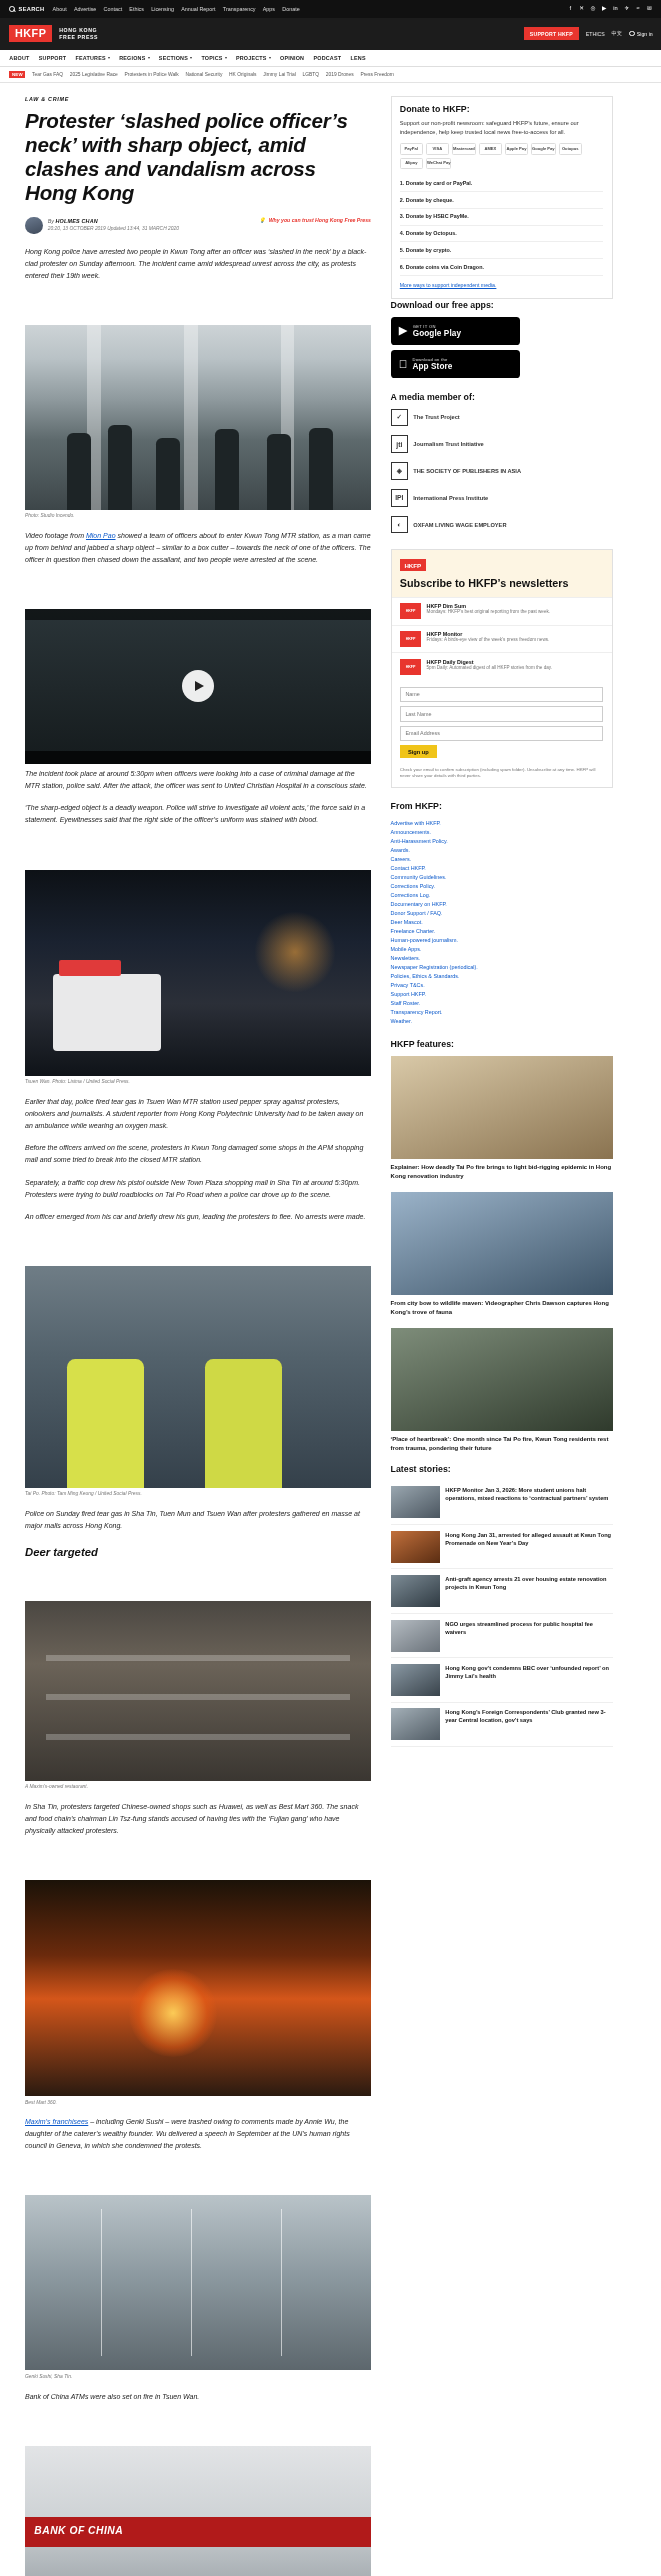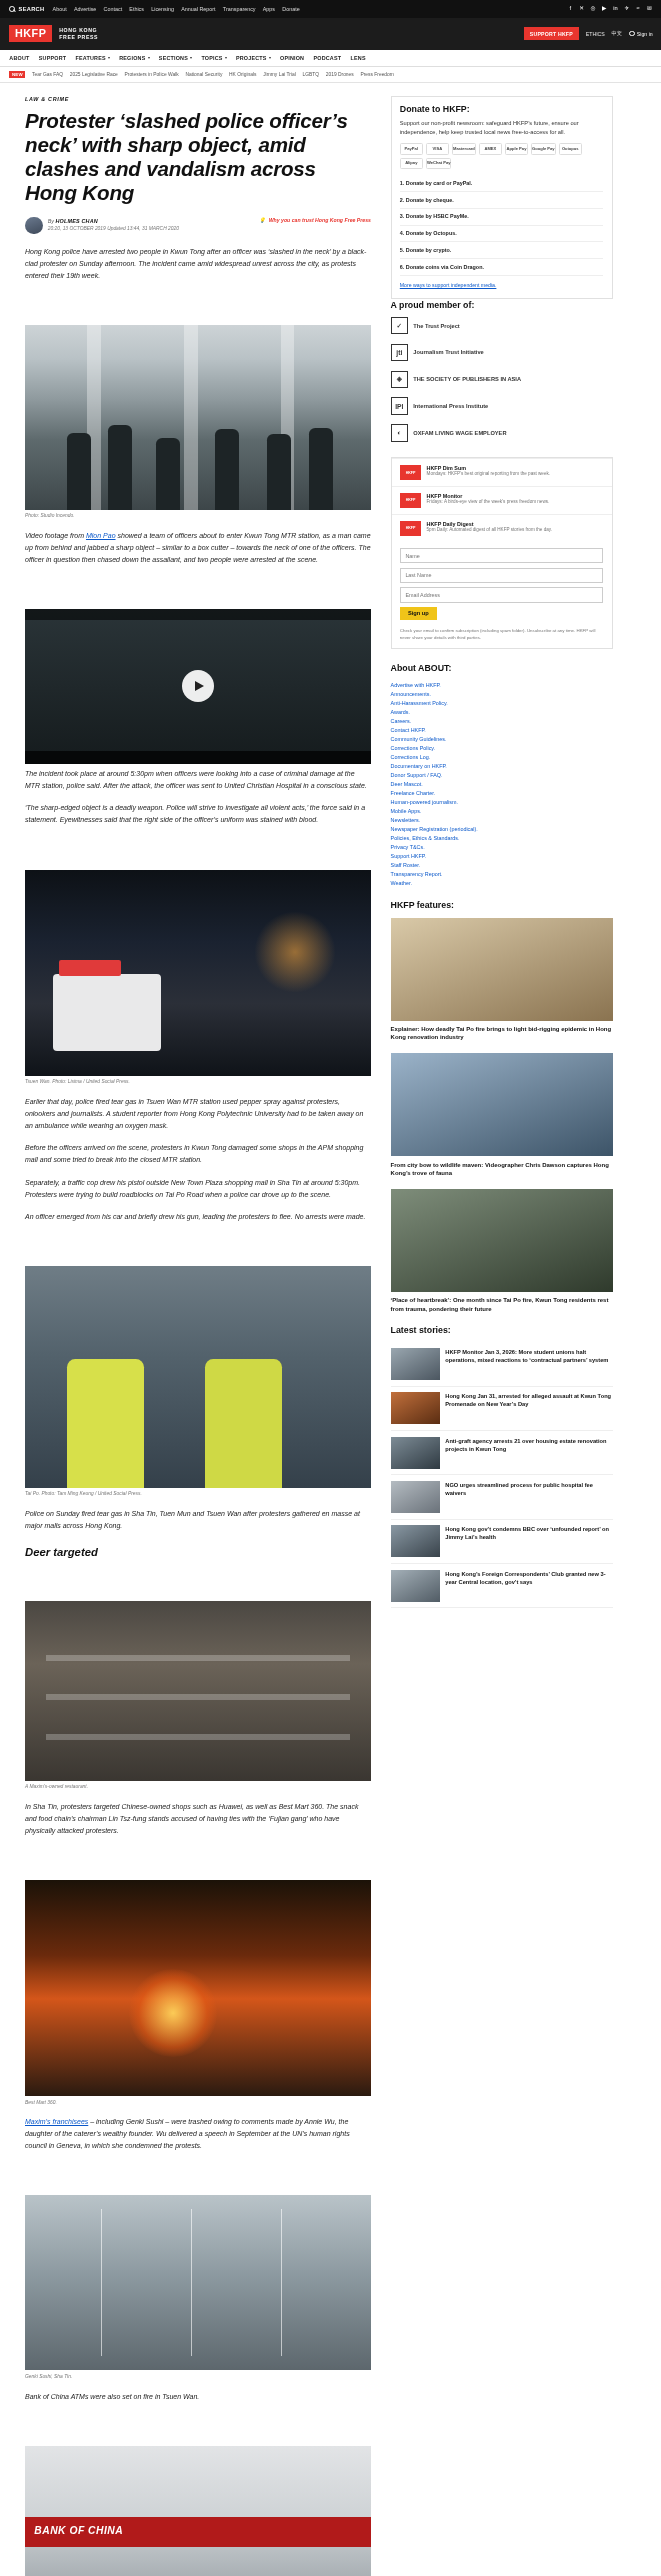--- a/index.html
+++ b/index.html
@@ -508,23 +508,40 @@
           <li>2. Donate by cheque.</li>
           <li>3. Donate by HSBC PayMe.</li>
           <li>4. Donate by Octopus.</li>
           <li>5. Donate by crypto.</li>
           <li>6. Donate coins via Coin Dragon.</li>
         </ul>
         <span class="more-link">More ways to support independent media.</span>
       </div>
     </div>
 
+    <div style="margin-bottom:13.4px;">
+      <div class="side-h-plain">Download our free apps:</div>
+      <div class="store-badge">
+        <span class="g">▶</span>
+        <span class="txt">
+          <small>GET IT ON</small>
+          <b>Google Play</b>
+        </span>
+      </div>
+      <div class="store-badge">
+        <span class="g"></span>
+        <span class="txt">
+          <small>Download on the</small>
+          <b>App Store</b>
+        </span>
+      </div>
+    </div>
 
     <div style="margin-bottom:15.5px;">
-      <div class="side-h-plain">A proud member of:</div>
+      <div class="side-h-plain">A media member of:</div>
       <div class="member-logos">
         <div class="mlogo">
           <span class="mk">✓</span>
           <span>The Trust Project</span>
         </div>
         <div class="mlogo">
           <span class="mk">jti</span>
           <span>Journalism Trust Initiative</span>
         </div>
         <div class="mlogo">
@@ -536,20 +553,24 @@
           <span>International Press Institute</span>
         </div>
         <div class="mlogo">
           <span class="mk">◐</span>
           <span>OXFAM LIVING WAGE EMPLOYER</span>
         </div>
       </div>
     </div>
 
     <div class="news-card">
+      <div class="news-card-head">
+        <div class="hkfp-chip">HKFP</div>
+        <h3>Subscribe to HKFP’s newsletters</h3>
+      </div>
       <div class="news-opt">
         <div class="thumb">HKFP</div>
         <div>
           <div class="t">HKFP Dim Sum</div>
           <div class="d">Mondays: HKFP’s best original reporting from the past week.</div>
         </div>
       </div>
       <div class="news-opt">
         <div class="thumb">HKFP</div>
         <div>
@@ -567,21 +588,21 @@
       <div class="news-form">
         <input placeholder="Name" style="">
         <input placeholder="Last Name" style="">
         <input placeholder="Email Address" style="">
         <button class="btn-signup">Sign up</button>
       </div>
       <div class="news-note">Check your email to confirm subscription (including spam folder). Unsubscribe at any time. HKFP will never share your details with third parties.</div>
     </div>
 
     <div style="margin-bottom:13.4px;">
-      <div class="side-h-plain">About ABOUT:</div>
+      <div class="side-h-plain">From HKFP:</div>
       <ul class="about-list">
         <li>Advertise with HKFP.</li>
         <li>Announcements.</li>
         <li>Anti-Harassment Policy.</li>
         <li>Awards.</li>
         <li>Careers.</li>
         <li>Contact HKFP.</li>
         <li>Community Guidelines.</li>
         <li>Corrections Policy.</li>
         <li>Corrections Log.</li>

